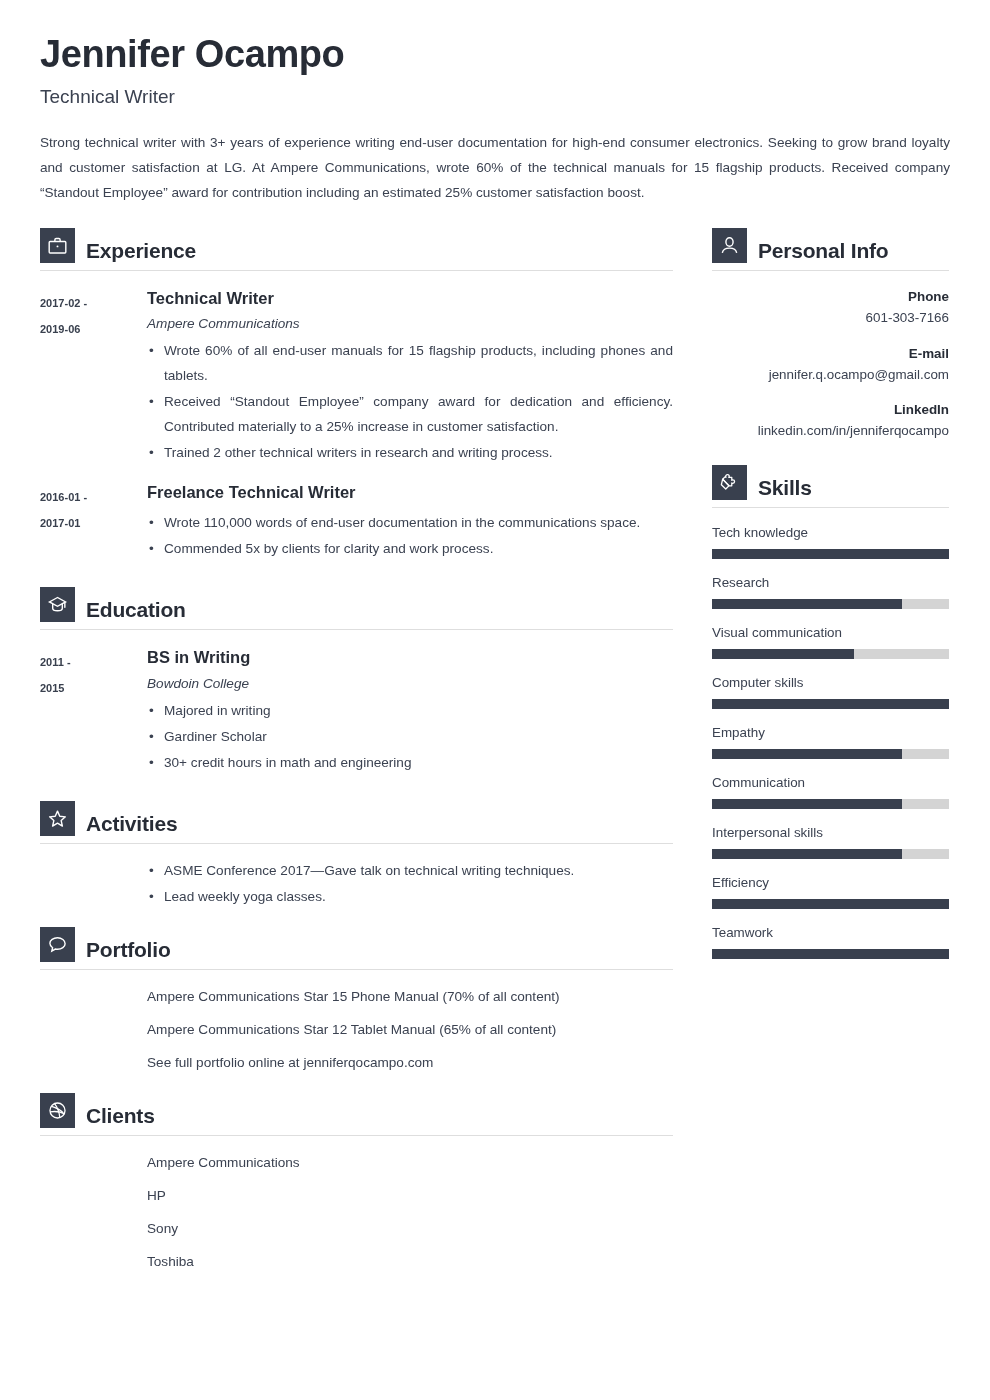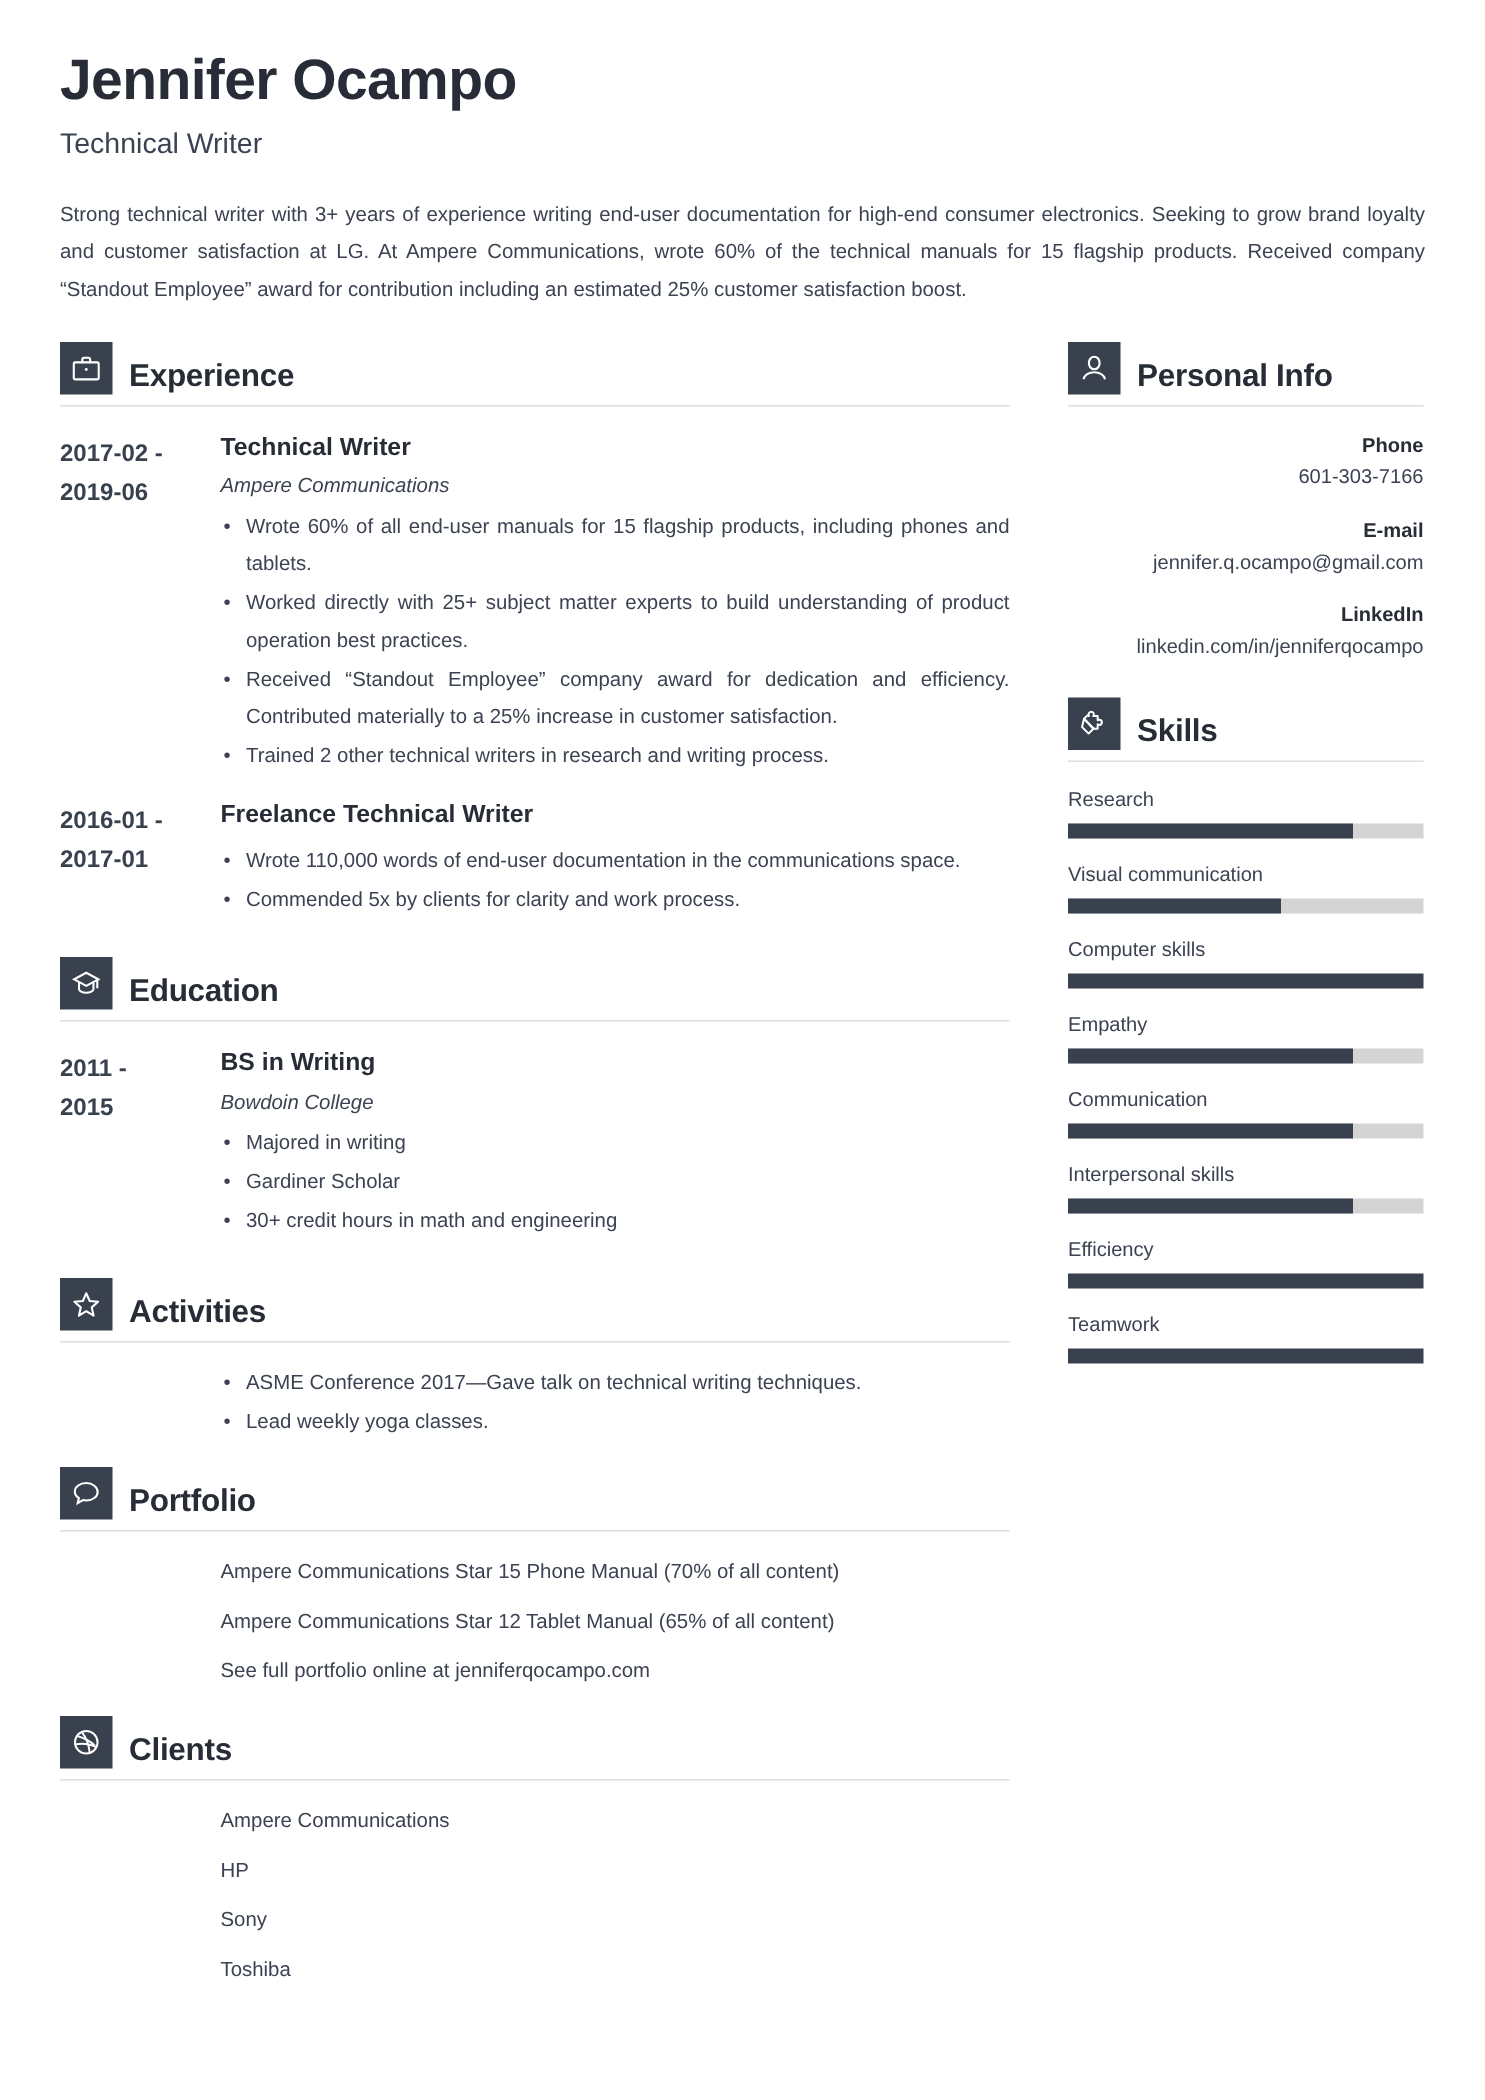--- a/index.html
+++ b/index.html
@@ -79,21 +79,21 @@
   .section { margin-bottom: 2px; }
 
   
   .entry {
     display: flex;
     margin-top: 17px;
   }
   .entry-dates {
     width: 107px;
     flex: none;
-    font-size: 16px;
+    font-size: 11px;
     font-weight: bold;
     color: #39404e;
     line-height: 26px;
     padding-top: 2px;
   }
   .entry-body { flex: 1; min-width: 0; }
   .entry-role {
     font-size: 16.5px;
     font-weight: bold;
     color: #272c36;
@@ -201,21 +201,20 @@
         <div class="entry">
           <div class="entry-dates">
             <div>2017-02 -</div>
             <div>2019-06</div>
           </div>
           <div class="entry-body">
             <div class="entry-role">Technical Writer</div>
             <div class="entry-org">Ampere Communications</div>
             <ul class="bullets">
               <li>Wrote 60% of all end-user manuals for 15 flagship products, including phones and tablets.</li>
-              <li>Worked directly with 25+ subject matter experts to build understanding of product operation best practices.</li>
               <li>Received “Standout Employee” company award for dedication and efficiency. Contributed materially to a 25% increase in customer satisfaction.</li>
               <li>Trained 2 other technical writers in research and writing process.</li>
             </ul>
           </div>
         </div>
 
         <div class="entry">
           <div class="entry-dates">
             <div>2016-01 -</div>
             <div>2017-01</div>
@@ -351,20 +350,26 @@
               <path d="M8.7 3.2a2 2 0 0 1 3 1.7c0 .5-.2.9-.5 1.2h3.4v3.3c.3-.3.7-.5 1.2-.5a2 2 0 0 1 0 4c-.5 0-.9-.2-1.2-.5v3.4h-3.4L4.2 8.2l2.6-2.6c.3.3.7.5 1.2.5a2 2 0 0 1 .7-2.9z"></path>
               <path d="M4.2 8.2 11.6 15.6l-3.9 3.9-5-5z"></path>
             </svg>
           </span>
           <span class="sec-title">Skills</span>
         </div>
         <div class="sec-rule"></div>
 
         <div class="skills-wrap">
           <div class="skill">
+            <div class="skill-label">Tech knowledge</div>
+            <div class="skill-track">
+              <div class="skill-fill" style="width: 100%;"></div>
+            </div>
+          </div>
+          <div class="skill">
             <div class="skill-label">Research</div>
             <div class="skill-track">
               <div class="skill-fill" style="width: 80%;"></div>
             </div>
           </div>
           <div class="skill">
             <div class="skill-label">Visual communication</div>
             <div class="skill-track">
               <div class="skill-fill" style="width: 60%;"></div>
             </div>

